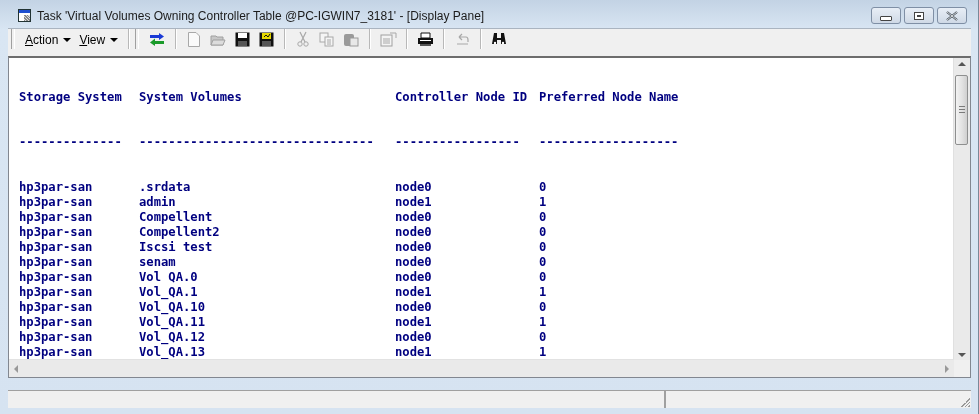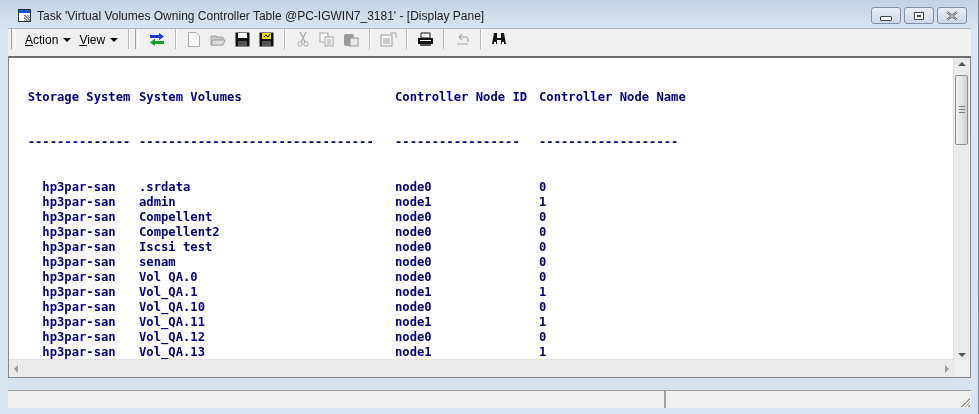--- a/index.html
+++ b/index.html
@@ -66,21 +66,21 @@
     background: #fff; border: 1px solid #828790; border-top: 2px solid #6d6d6d;
     box-sizing: border-box; overflow: hidden;
   }
   .content {
     position: absolute; left: 10px; top: 2px;
     font-family: "DejaVu Sans Mono", monospace; font-weight: bold;
     font-size: 12.2px; line-height: 15px; color: #000080;
     white-space: pre;
   }
   .row { height: 15px; display: flex; }
-  .c1 { width: 120px; text-align: center; }
+  .c1 { width: 120px; }
   .c2 { width: 256px; }
   .c3 { width: 144px; }
   .c4 { width: 160px; }
 
   .vscroll {
     position: absolute; right: 0; top: 0; width: 16px; height: 303px;
     background: #eaeaea; border-left: 1px solid #e0e0e0;
   }
   .vscroll .arrow-up { position: absolute; top: 4px; left: 4px; width: 0; height: 0; border-left: 4px solid transparent; border-right: 4px solid transparent; border-bottom: 4px solid #555; }
   .vscroll .arrow-down { position: absolute; bottom: 4px; left: 4px; width: 0; height: 0; border-left: 4px solid transparent; border-right: 4px solid transparent; border-top: 4px solid #555; }
@@ -240,21 +240,21 @@
         </svg>
     </div>
   </div>
 
   <div class="pane">
     <div class="content" id="table-content">
       <div class="row">
         <span class="c1">Storage System</span>
         <span class="c2">System Volumes</span>
         <span class="c3">Controller Node ID</span>
-        <span class="c4">Controller Node Name</span>
+        <span class="c4">Preferred Node Name</span>
       </div>
       <div class="row">
         <span class="c1">--------------</span>
         <span class="c2">--------------------------------</span>
         <span class="c3">-----------------</span>
         <span class="c4">-------------------</span>
       </div>
       <div id="rows"><div class="row"><span class="c1">hp3par-san</span><span class="c2">.srdata</span><span class="c3">node0</span><span class="c4">0</span></div><div class="row"><span class="c1">hp3par-san</span><span class="c2">admin</span><span class="c3">node1</span><span class="c4">1</span></div><div class="row"><span class="c1">hp3par-san</span><span class="c2">Compellent</span><span class="c3">node0</span><span class="c4">0</span></div><div class="row"><span class="c1">hp3par-san</span><span class="c2">Compellent2</span><span class="c3">node0</span><span class="c4">0</span></div><div class="row"><span class="c1">hp3par-san</span><span class="c2">Iscsi test</span><span class="c3">node0</span><span class="c4">0</span></div><div class="row"><span class="c1">hp3par-san</span><span class="c2">senam</span><span class="c3">node0</span><span class="c4">0</span></div><div class="row"><span class="c1">hp3par-san</span><span class="c2">Vol QA.0</span><span class="c3">node0</span><span class="c4">0</span></div><div class="row"><span class="c1">hp3par-san</span><span class="c2">Vol_QA.1</span><span class="c3">node1</span><span class="c4">1</span></div><div class="row"><span class="c1">hp3par-san</span><span class="c2">Vol_QA.10</span><span class="c3">node0</span><span class="c4">0</span></div><div class="row"><span class="c1">hp3par-san</span><span class="c2">Vol_QA.11</span><span class="c3">node1</span><span class="c4">1</span></div><div class="row"><span class="c1">hp3par-san</span><span class="c2">Vol_QA.12</span><span class="c3">node0</span><span class="c4">0</span></div><div class="row"><span class="c1">hp3par-san</span><span class="c2">Vol_QA.13</span><span class="c3">node1</span><span class="c4">1</span></div><div class="row"><span class="c1">hp3par-san</span><span class="c2">Vol_QA.14</span><span class="c3">node0</span><span class="c4">0</span></div><div class="row"><span class="c1">hp3par-san</span><span class="c2">Vol_QA.15</span><span class="c3">node1</span><span class="c4">1</span></div></div>
     </div>
 

